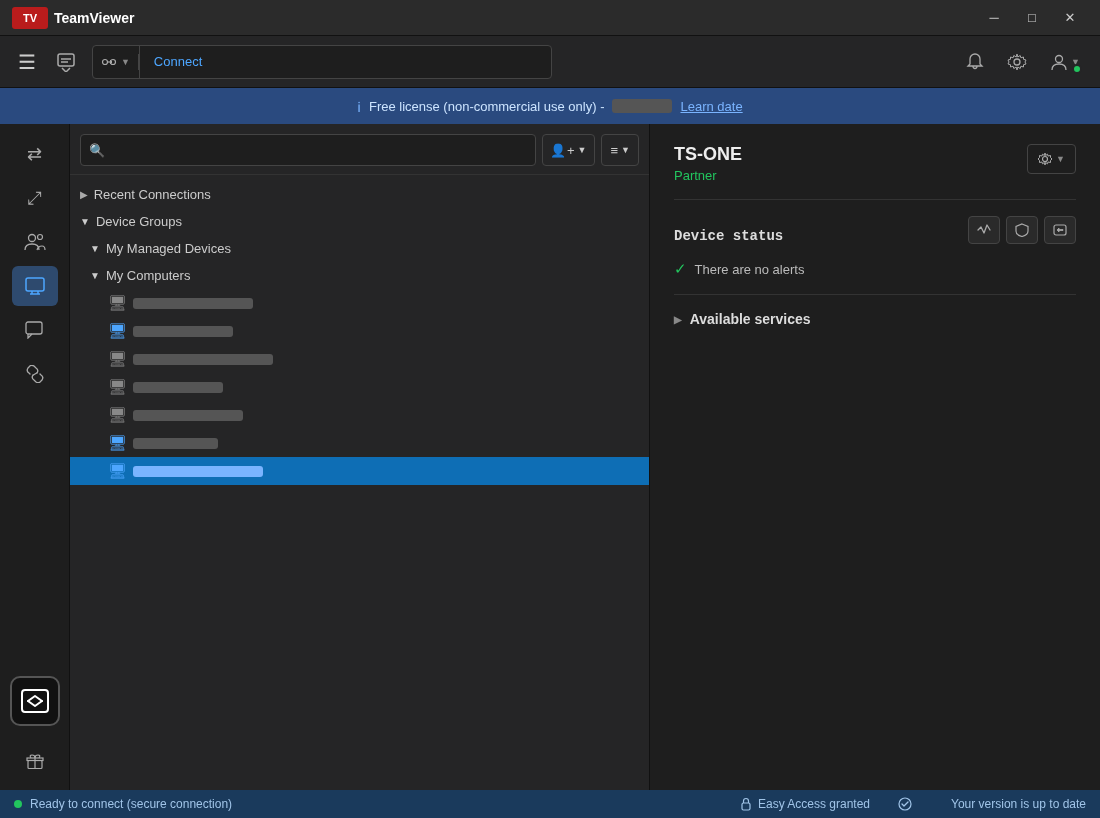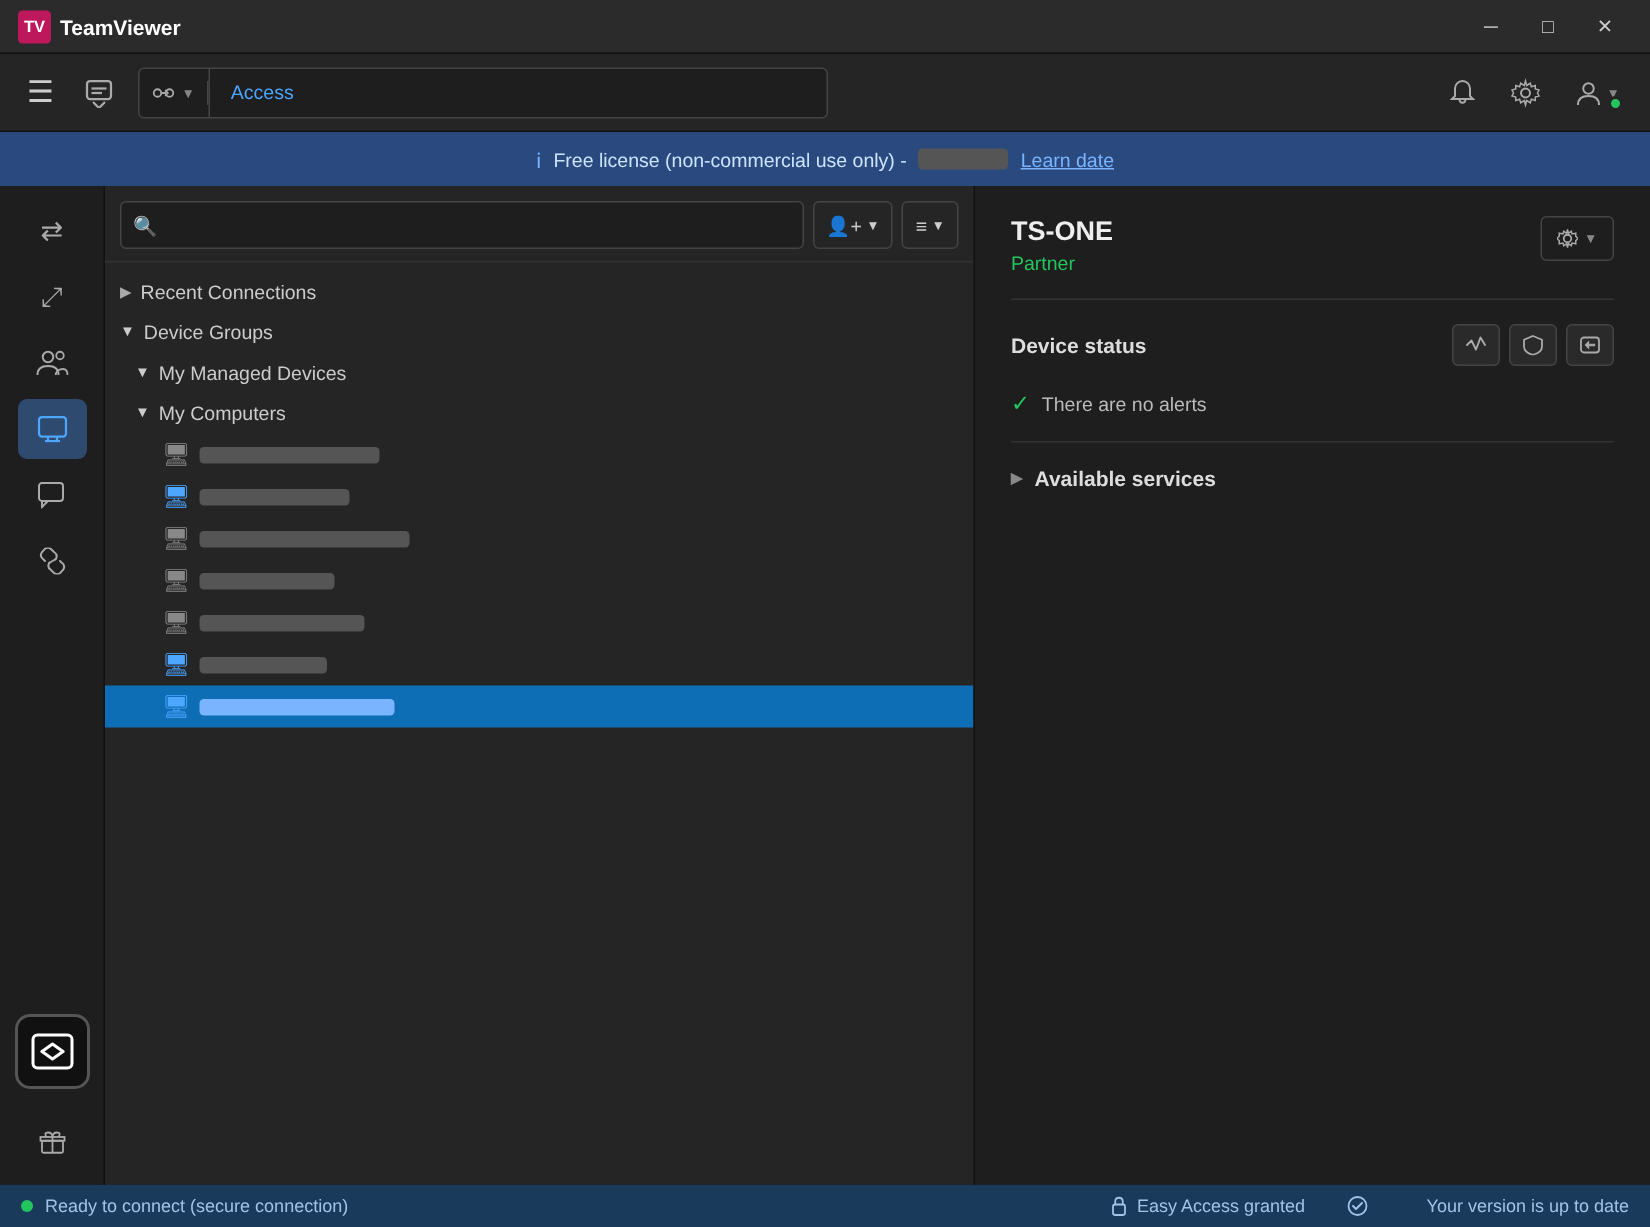--- a/index.html
+++ b/index.html
@@ -6,21 +6,21 @@
     body { width: 1100px; height: 818px; background: #1e1e1e; font-family: 'Segoe UI', Arial, sans-serif; color: #ccc; overflow: hidden; }
 
     
     .titlebar {
       display: flex; align-items: center;
       background: #2b2b2b; height: 36px; padding: 0 12px;
       border-bottom: 1px solid #111;
     }
     .titlebar-logo { display: flex; align-items: center; gap: 6px; color: #fff; font-size: 14px; font-weight: 600; }
     .titlebar-logo .tv-icon {
-      width: 22px; height: 22px; background: #be185d; border-radius: 3px;
+      width: 36px; height: 22px; background: #b91c1c; border-radius: 3px;
       display: flex; align-items: center; justify-content: center; color: #fff; font-size: 11px; font-weight: bold;
     }
     .titlebar-spacer { flex: 1; }
     .titlebar-controls { display: flex; gap: 2px; }
     .titlebar-btn {
       width: 36px; height: 28px; border: none; background: transparent;
       color: #ccc; cursor: pointer; font-size: 13px; display: flex; align-items: center; justify-content: center;
     }
 
     
@@ -151,21 +151,21 @@
     }
     .device-name { font-size: 18px; font-weight: 600; color: #eee; }
     .device-status-text { font-size: 13px; color: #22c55e; margin-top: 3px; }
     .device-settings-btn {
       background: none; border: 1px solid #444; border-radius: 4px;
       color: #ccc; cursor: pointer; height: 30px; padding: 0 10px;
       display: flex; align-items: center; gap: 4px; font-size: 13px;
     }
     .divider { height: 1px; background: #333; }
     .device-status-section {
-      display: flex; align-items: center; justify-content: space-between;
+      display: flex; align-items: flex-end; justify-content: space-between; font-family: Liberation Mono, monospace;
     }
     .device-status-label { font-size: 14px; font-weight: 600; color: #ddd; }
     .status-icons { display: flex; gap: 6px; }
     .status-icon-btn {
       background: #2a2a2a; border: 1px solid #444; border-radius: 4px;
       color: #ccc; cursor: pointer; width: 32px; height: 28px;
       display: flex; align-items: center; justify-content: center; font-size: 14px;
     }
     .no-alerts {
       display: flex; align-items: center; gap: 8px; font-size: 13px; color: #bbb;
@@ -219,21 +219,21 @@
   <div class="partner-id-bar">
     <div class="partner-id-left">
       <svg width="16" height="16" viewBox="0 0 16 16">
         <circle cx="4" cy="8" r="2.5" stroke="#aaa" stroke-width="1.2" fill="none"></circle>
         <circle cx="12" cy="8" r="2.5" stroke="#aaa" stroke-width="1.2" fill="none"></circle>
         <line x1="6.5" y1="8" x2="9.5" y2="8" stroke="#aaa" stroke-width="1.2"></line>
         <path d="M9 6 L11 8 L9 10" stroke="#aaa" stroke-width="1" fill="none"></path>
       </svg>
       <span style="font-size:9px;color:#888;">▼</span>
     </div>
-    <button class="connect-btn">Access</button>
+    <button class="connect-btn">Connect</button>
   </div>
 
   <div class="toolbar-spacer"></div>
 
   <button class="toolbar-icon-btn">
     <svg width="20" height="20" viewBox="0 0 20 20">
       <path d="M10 2 C7 2 5 4.5 5 7 L5 12 L3 14 L17 14 L15 12 L15 7 C15 4.5 13 2 10 2Z" stroke="#aaa" stroke-width="1.3" fill="none"></path>
       <path d="M8 14 Q8 16.5 10 16.5 Q12 16.5 12 14" stroke="#aaa" stroke-width="1.3" fill="none"></path>
     </svg>
   </button>

